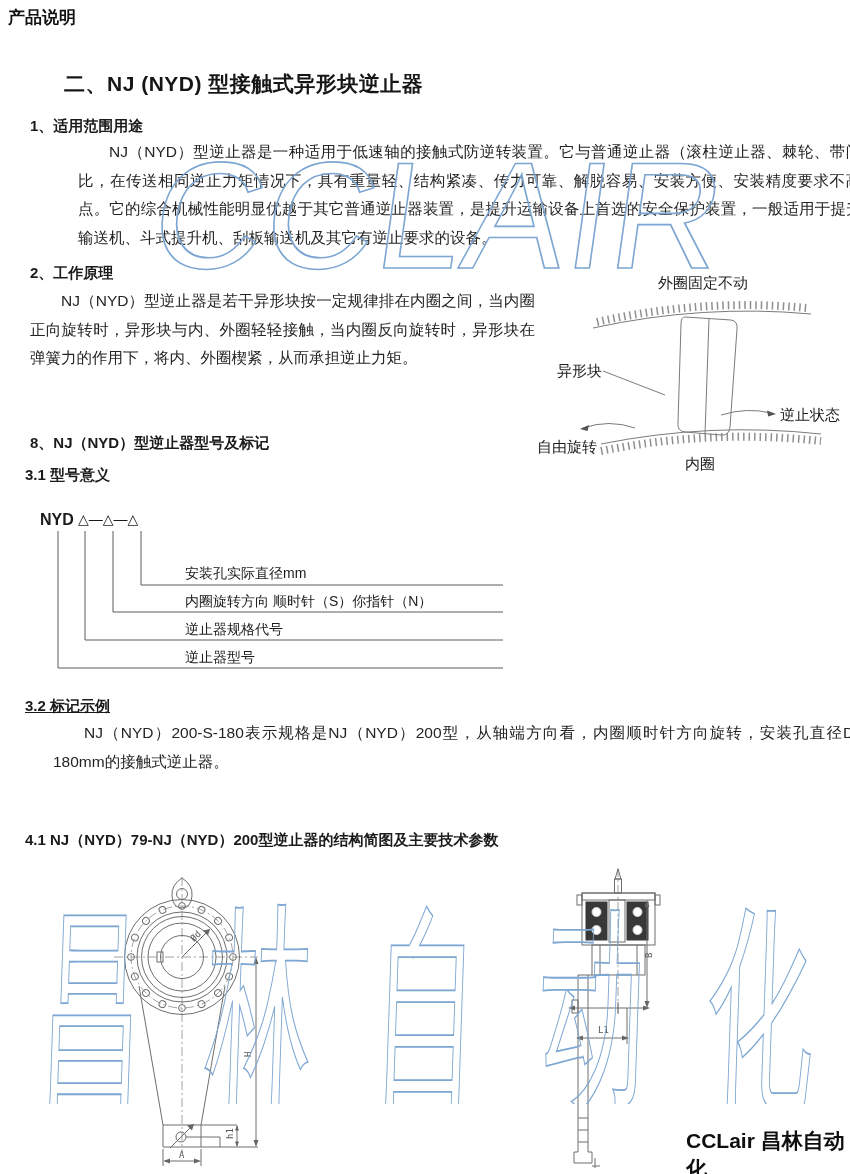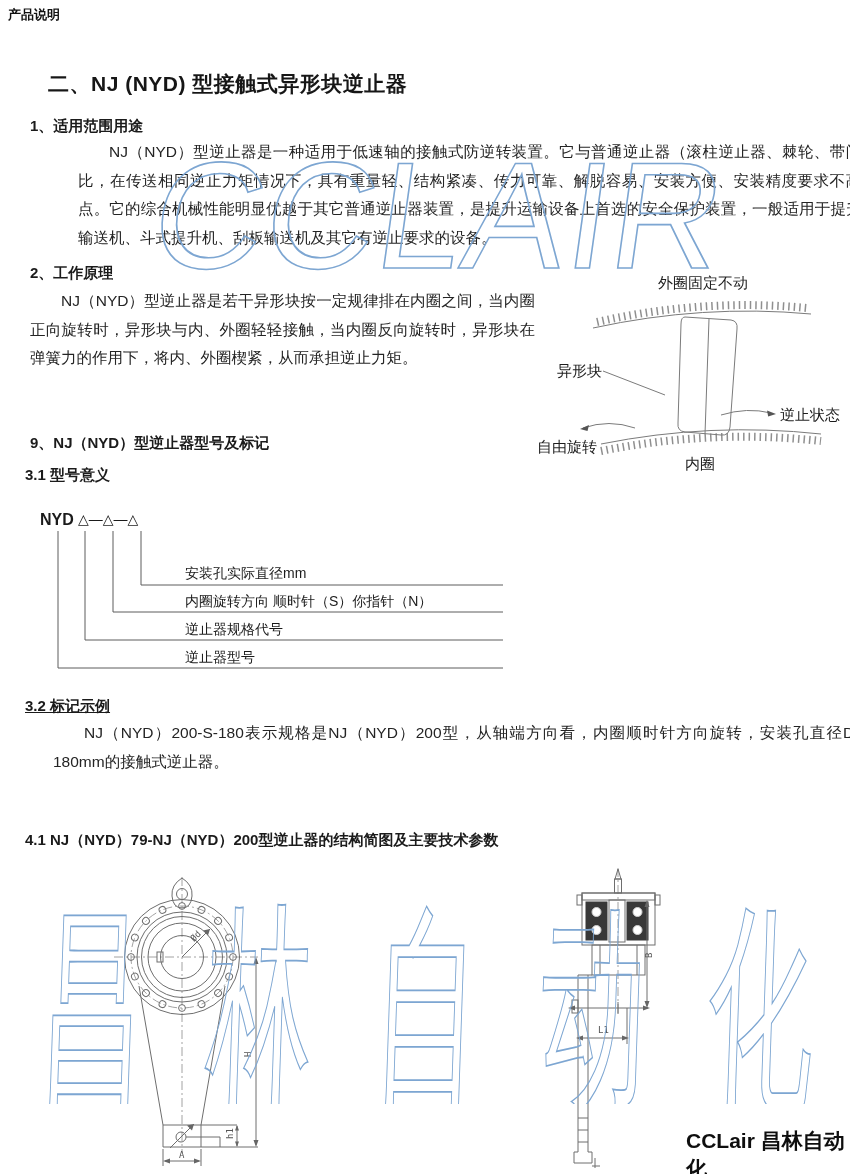--- a/index.html
+++ b/index.html
@@ -3,22 +3,22 @@
 <meta charset="utf-8">
 <style>
   * { margin:0; padding:0; box-sizing:border-box; }
   html,body { background:#ededed; }
   .page {
     position:relative; width:850px; height:1174px; background:#ffffff;
     overflow:hidden; font-family:"Liberation Sans","DejaVu Sans",sans-serif;
     color:#1d1d1d;
   }
   .abs { position:absolute; }
-  .h-doc   { font-size:13px; font-weight:bold; color:#111; }
-  .h-title { font-size:21px; font-weight:bold; color:#161616; letter-spacing:.5px; }
+  .h-doc   { font-size:17px; font-weight:bold; color:#111; }
+  .h-title { font-size:21px; font-weight:bold; color:#161616; letter-spacing:.5px;margin-left:16px; }
   .h-sec   { font-size:15px; font-weight:bold; color:#1b1b1b; }
   .body-text { font-size:15.5px; line-height:1.84; text-align:justify; color:#242424; }
   .indent { text-indent:2em; }
   .footer-brand { font-size:21px; font-weight:600; color:#0e0e0e; }
 
   
   .ln path, .ln circle, .ln rect, .ln line, .ln ellipse { stroke:#6e6e6e; fill:none; stroke-width:1; }
   .ln .cl   { stroke-dasharray:9 3 2 3; stroke-width:.8; stroke:#8a8a8a; }
   .ln .ah   { fill:#666; stroke:none; }
   .ln .dk   { fill:#383838; stroke:#383838; }
@@ -72,21 +72,21 @@
     <text x="2" y="180">自由旋转</text>
     <path d="M100,156 Q74,147 48,156"></path>
     <path class="ah" d="M45,157 l9,-4 l-1.5,6 Z"></path>
 
     <path d="M186,143 Q212,135 236,141"></path>
     <path class="ah" d="M241,142 l-9,-3.4 l1.2,6 Z"></path>
     <text x="245" y="148">逆止状态</text>
     <text x="165" y="197" text-anchor="middle">内圈</text>
   </svg>
 
-  <div class="abs h-sec" style="left:30px; top:434px;">9、NJ（NYD）型逆止器型号及标记</div>
+  <div class="abs h-sec" style="left:30px; top:434px;">8、NJ（NYD）型逆止器型号及标记</div>
   <div class="abs h-sec" style="left:25px; top:466px;text-align:right;">3.1 型号意义</div>
 
   <svg class="abs mc" style="left:30px; top:498px;" width="482" height="182" viewBox="0 0 482 182">
     <text x="10" y="27" style="font-size:16px; font-weight:bold;">NYD</text>
     <text x="48" y="26" style="font-size:14px;">△—△—△</text>
 
     <line x1="28" y1="33" x2="28" y2="170"></line>
     <line x1="55" y1="33" x2="55" y2="142"></line>
     <line x1="83" y1="33" x2="83" y2="114"></line>
     <line x1="111" y1="33" x2="111" y2="87"></line>

